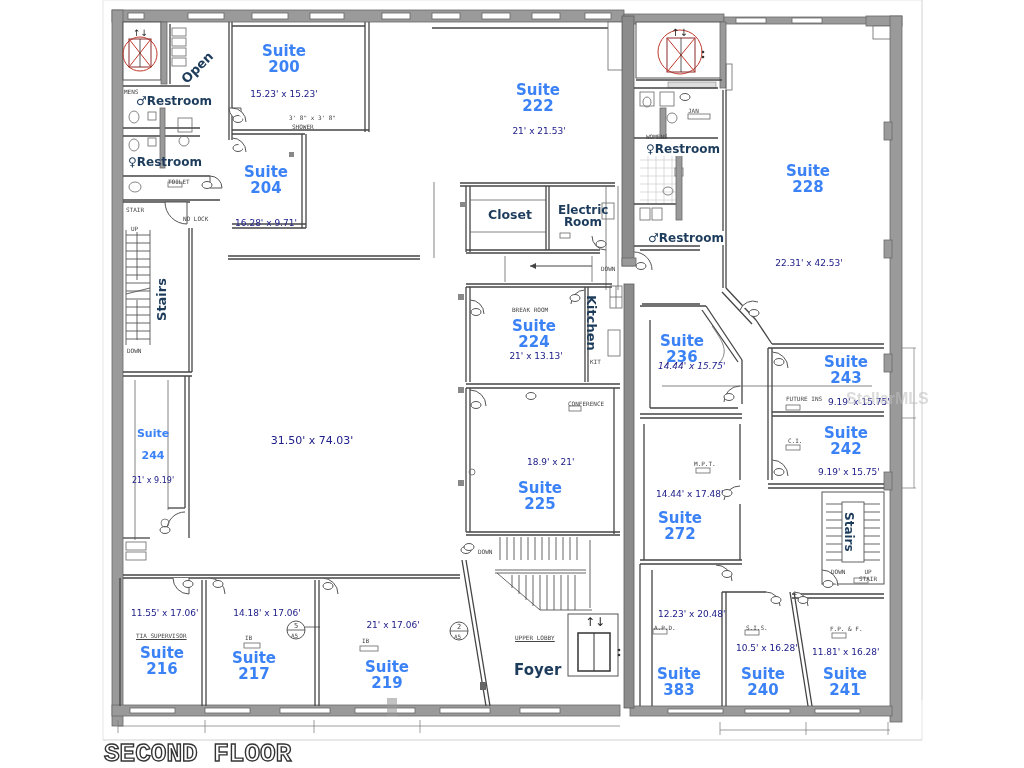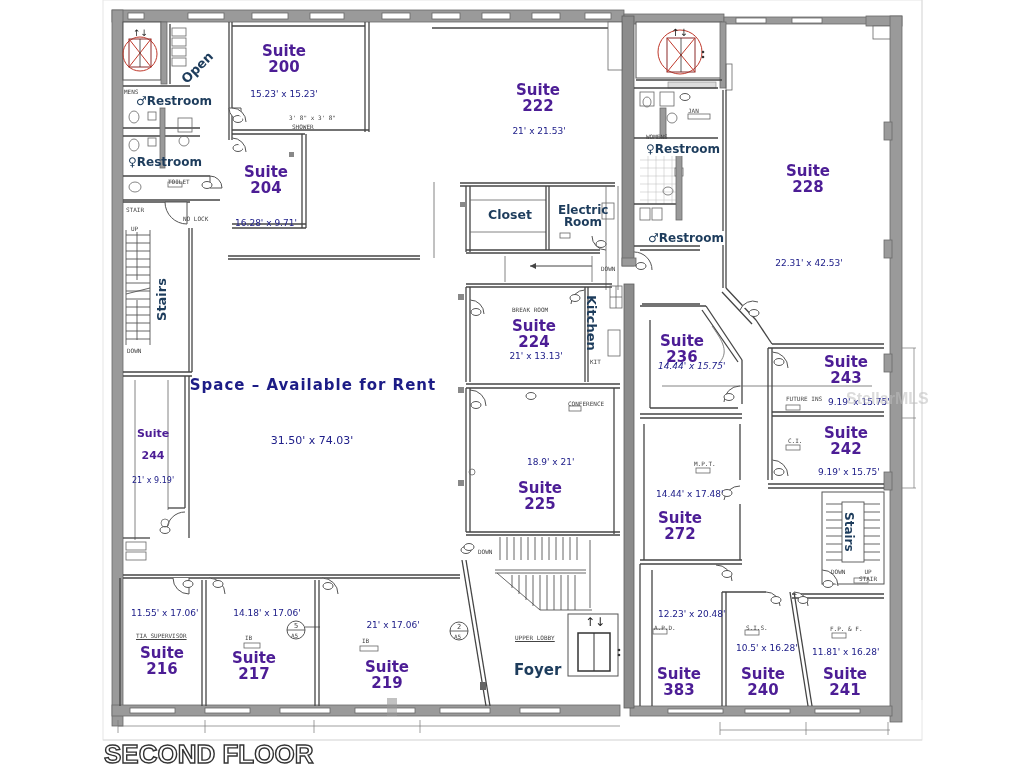--- a/index.html
+++ b/index.html
@@ -12,26 +12,26 @@
     .thin { stroke: #666; stroke-width: 0.8; fill: none; }
     .dim { stroke: #777; stroke-width: 0.7; fill: none; }
     .door { stroke: #555; stroke-width: 1; fill: #fff; }
     .doortag { fill: #fff; stroke: #444; stroke-width: 0.9; }
     .stair { stroke: #555; stroke-width: 0.9; fill: none; }
     .win { fill: #fff; stroke: #666; stroke-width: 0.8; }
     .tile { fill: none; stroke: #bbb; stroke-width: 0.5; }
 
     .lbl { position: absolute; text-align: center; white-space: nowrap;
            font-family: "DejaVu Sans", sans-serif; }
-    .suite { color: #4c1d95; font-weight: bold; font-size: 15px; line-height: 16px; }
+    .suite { color: #3b82f6; font-weight: bold; font-size: 15px; line-height: 16px; }
     .dimtxt { color: #20208a; font-size: 9px; }
     .room { color: #1d3c5c; font-weight: bold; font-size: 12.5px; }
     .small { color: #444; font-size: 6px; font-family: "DejaVu Sans Mono", monospace; }
     .big { color: #1c1c86; font-weight: bold; font-size: 15px; line-height: 16px; letter-spacing: 1px; }
-    .floor-title { position: absolute; left: 104px; top: 740px; font-family: Liberation Sans, sans-serif;
+    .floor-title { position: absolute; left: 104px; top: 740px; font-family: Liberation Mono, monospace;
                    font-size: 26px; font-weight: bold; color: #fff; letter-spacing: 0px;
                    -webkit-text-stroke: 1.4px #333; line-height: 28px; }
     .watermark { position: absolute; left: 846px; top: 390px; font-family: "Liberation Sans", sans-serif;
                  font-size: 16px; font-weight: bold; color: rgba(190,190,190,0.55); }
   </style>
 </head>
 <body>
 
 <svg id="plan" viewBox="0 0 1024 768" xmlns="http://www.w3.org/2000/svg">
 
@@ -483,21 +483,20 @@
 <div class="lbl small" style="left:127px;top:347px;">DOWN</div>
 <div class="lbl room" style="left:150px;top:286px;width:30px;height:30px;">
   <div style="transform:rotate(-90deg);transform-origin:center;position:absolute;left:-10px;top:6px;font-size:13px;">Stairs</div>
 </div>
 
 <div class="lbl suite" style="left:136px;top:426px;width:34px;font-size:11px;">Suite</div>
 <div class="lbl suite" style="left:136px;top:448px;width:34px;font-size:11px;">244</div>
 <div class="lbl dimtxt" style="left:128px;top:476px;width:50px;font-size:8px;">21' x 9.19'</div>
 
 <div class="lbl big" style="left:188px;top:377px;width:250px;">
-  <div>Space – Available for Rent</div>
 </div>
 <div class="lbl dimtxt" style="left:262px;top:434px;width:100px;font-size:11px;">31.50' x 74.03'</div>
 
 <div class="lbl suite" style="left:516px;top:82px;width:44px;">
   <div>Suite</div>
   <div>222</div>
 </div>
 <div class="lbl dimtxt" style="left:504px;top:126px;width:70px;">21' x 21.53'</div>
 
 <div class="lbl room" style="left:488px;top:207px;">Closet</div>

